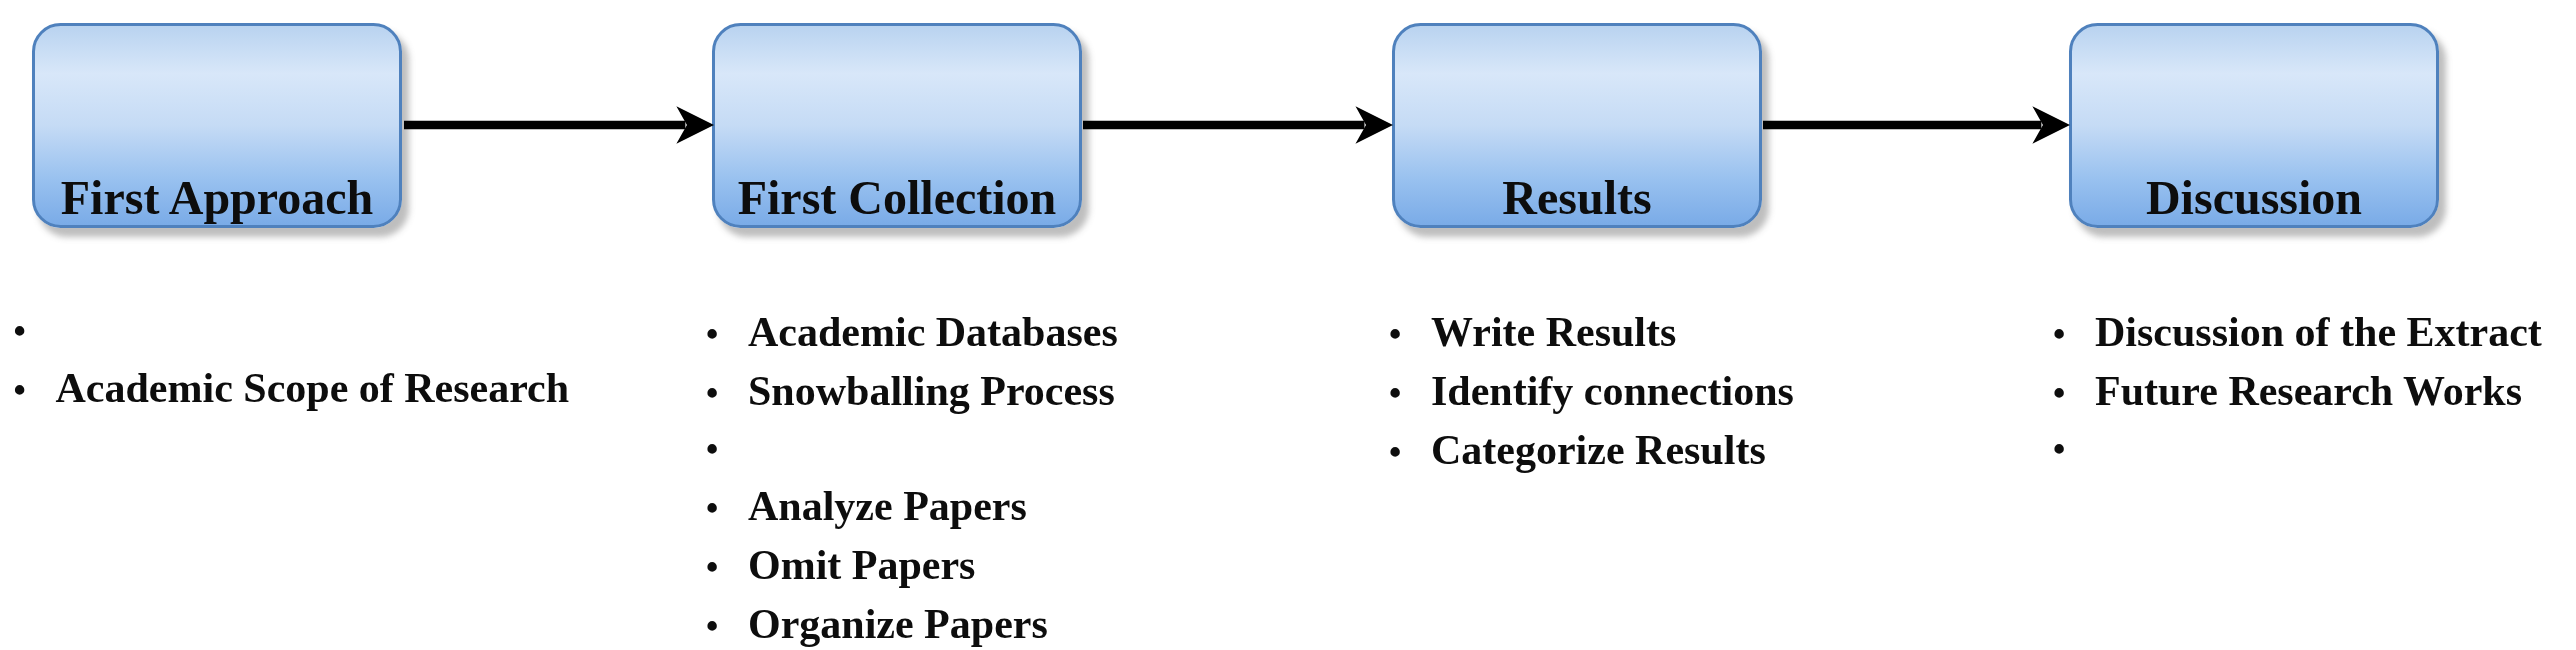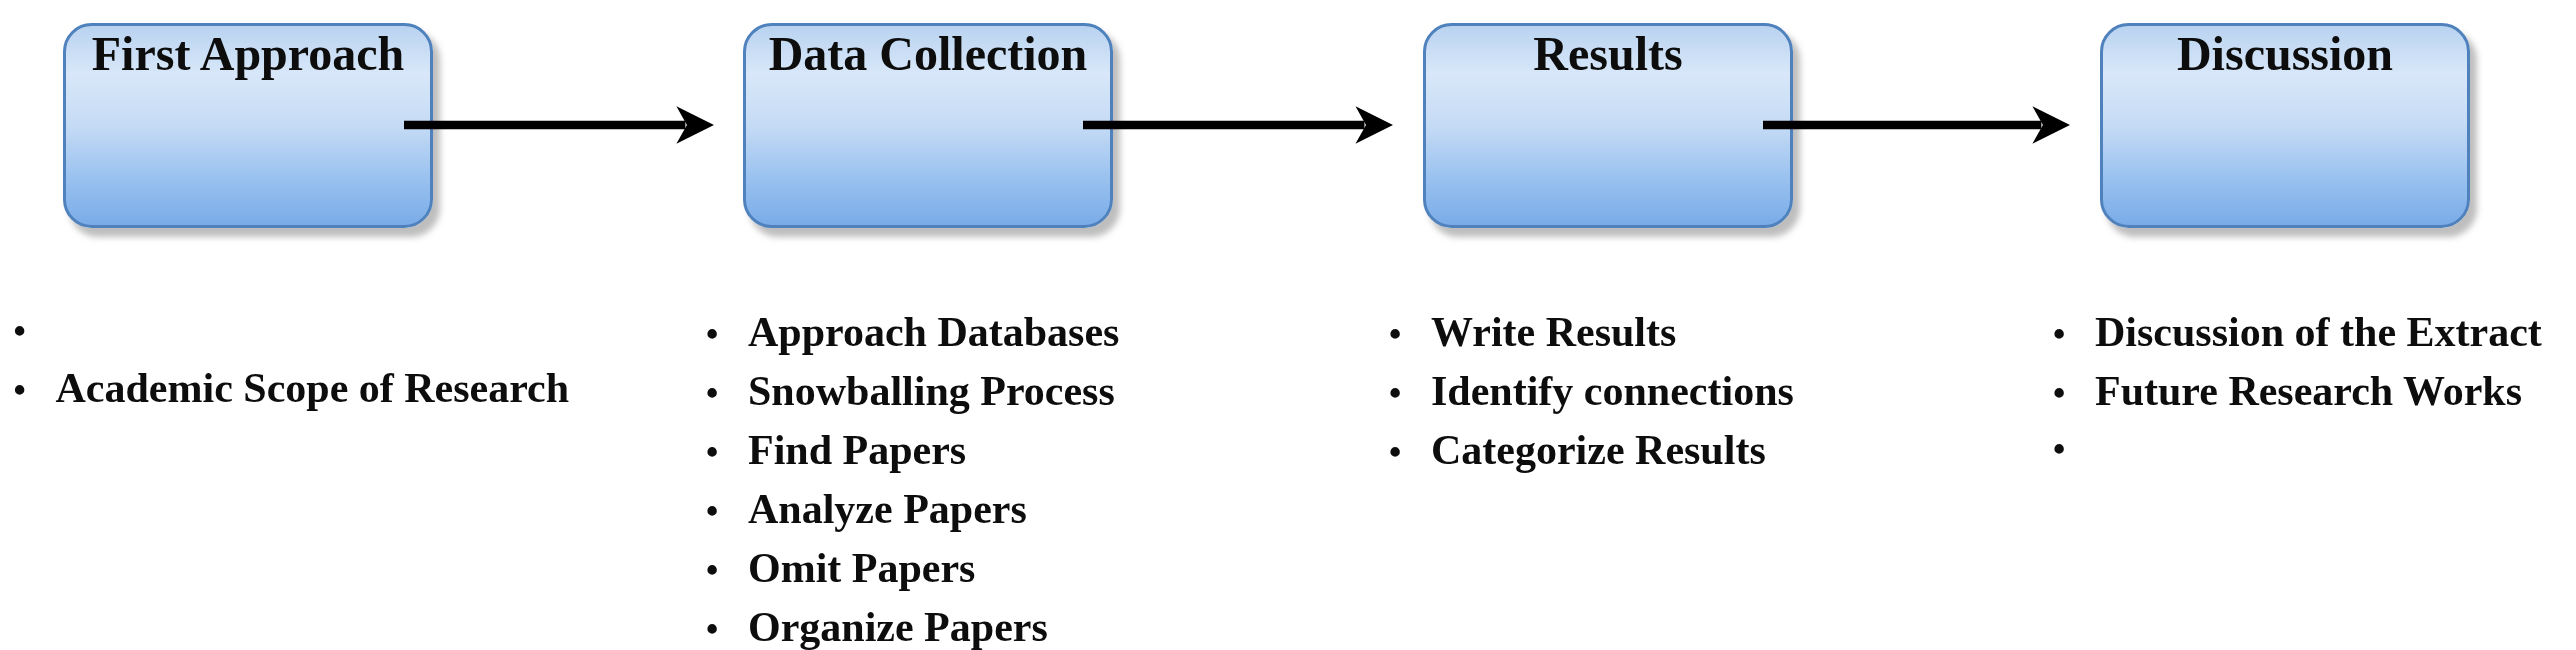--- a/index.html
+++ b/index.html
@@ -25,23 +25,22 @@
     border: 3px solid #4f81bd;
     border-radius: 28.6px;
     background: linear-gradient(180deg,
       #b9d3f0 0%,
       #d8e7f9 24%,
       #c5dbf5 50%,
       #97c0ef 78%,
       #7aabe7 100%);
     box-shadow: 6.8px 8.3px 6.8px rgba(110,110,110,0.45);
     display: flex;
-    align-items: flex-start;
+    align-items: flex-end;
     justify-content: center;
-    margin-left: 31px;
   }
   .stage-title {
     font-size: 48px;
     font-weight: bold;
     white-space: nowrap;
   }
   .arrow {
     position: absolute;
     top: 91px;
     height: 68px;
@@ -82,21 +81,21 @@
 </style>
 </head>
 <body>
 
 <div class="canvas">
 
   <div class="stage-box box1">
     <span class="stage-title">First Approach</span>
   </div>
   <div class="stage-box box2">
-    <span class="stage-title">Data Collection</span>
+    <span class="stage-title">First Collection</span>
   </div>
   <div class="stage-box box4">
     <span class="stage-title">Discussion</span>
   </div>
   <div class="stage-box box3">
     <span class="stage-title">Results</span>
   </div>
 
   <svg class="arrow arrow1" viewBox="0 0 412 90" xmlns="http://www.w3.org/2000/svg">
     <line x1="0" y1="45" x2="374" y2="45" stroke="#000000" stroke-width="11"></line>
@@ -117,29 +116,28 @@
     </li>
     <li>
       <span class="dot">•</span>
       <span>Academic Scope of Research</span>
     </li>
   </ul>
 
   <ul class="notes notes2">
     <li>
       <span class="dot">•</span>
-      <span>Approach Databases</span>
+      <span>Academic Databases</span>
     </li>
     <li>
       <span class="dot">•</span>
       <span>Snowballing Process</span>
     </li>
     <li>
       <span class="dot">•</span>
-      <span>Find Papers</span>
     </li>
     <li>
       <span class="dot">•</span>
       <span>Analyze Papers</span>
     </li>
     <li>
       <span class="dot">•</span>
       <span>Omit Papers</span>
     </li>
     <li>

